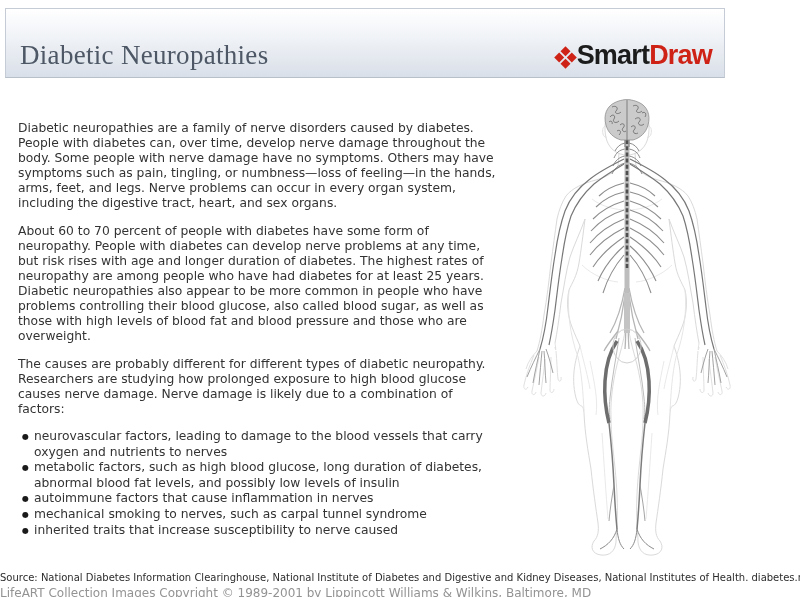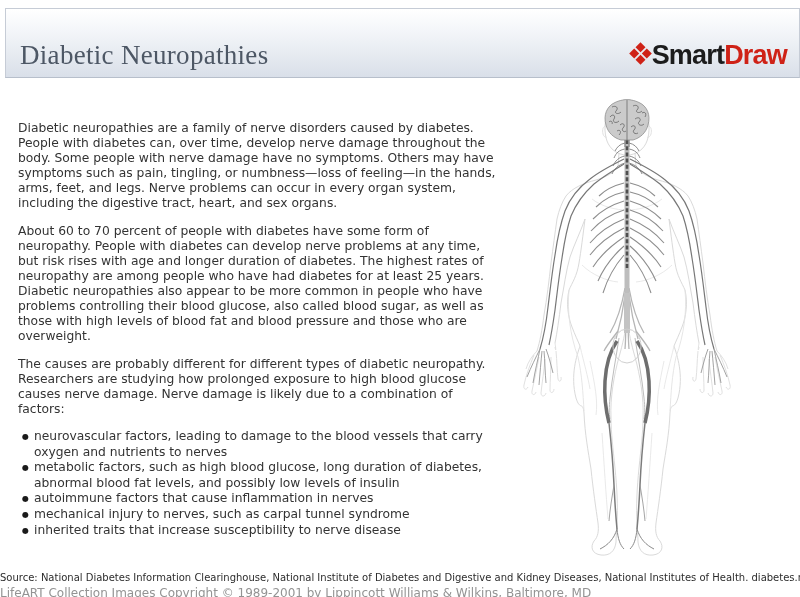--- a/index.html
+++ b/index.html
@@ -3,32 +3,32 @@
 <meta charset="utf-8">
 <style>
   html,body{margin:0;padding:0;}
   body{
     width:800px;height:597px;position:relative;overflow:hidden;
     background:#ffffff;
     font-family:"DejaVu Sans","Liberation Sans",sans-serif;
   }
   
   .header{
-    position:absolute;left:5px;top:8px;width:795px;height:70px;
+    position:absolute;left:5px;top:8px;width:720px;height:70px;
     box-sizing:border-box;
     border:1px solid #c6ccd6;border-bottom-color:#b7bfcb;
     background:linear-gradient(180deg,#ffffff 0%,#f5f7fa 28%,#e2e7ee 78%,#d9dfe9 100%);
     display:flex;justify-content:space-between;align-items:flex-end;
     padding:0 12px 8px 14px;
   }
   .page-title{
     font-family:"Liberation Serif","DejaVu Serif",serif;
     font-size:27px;color:#4d5765;letter-spacing:.3px;line-height:1;
   }
-  .logo{display:flex;align-items:flex-start;gap:0;line-height:1;}
+  .logo{display:flex;align-items:flex-end;gap:0;line-height:1;}
   .logo-text{
     font-family:"Liberation Sans","DejaVu Sans",sans-serif;
     font-weight:bold;font-size:27px;letter-spacing:-0.8px;
   }
   .logo-smart{color:#1c1c1c;}
   .logo-draw{color:#cf2217;}
   
   .text-col{
     position:absolute;left:18px;top:121px;width:478px;
     font-size:12.3px;line-height:15px;color:#333333;
@@ -69,22 +69,22 @@
 </div>
 
 <div class="text-col">
   <p>Diabetic neuropathies are a family of nerve disorders caused by diabetes. People with diabetes can, over time, develop nerve damage throughout the body. Some people with nerve damage have no symptoms. Others may have symptoms such as pain, tingling, or numbness—loss of feeling—in the hands, arms, feet, and legs. Nerve problems can occur in every organ system, including the digestive tract, heart, and sex organs.</p>
   <p>About 60 to 70 percent of people with diabetes have some form of neuropathy. People with diabetes can develop nerve problems at any time, but risk rises with age and longer duration of diabetes. The highest rates of neuropathy are among people who have had diabetes for at least 25 years. Diabetic neuropathies also appear to be more common in people who have problems controlling their blood glucose, also called blood sugar, as well as those with high levels of blood fat and blood pressure and those who are overweight.</p>
   <p class="intro-list">The causes are probably different for different types of diabetic neuropathy. Researchers are studying how prolonged exposure to high blood glucose causes nerve damage. Nerve damage is likely due to a combination of factors:</p>
   <ul class="factors">
     <li><span class="bullet">●</span><span>neurovascular factors, leading to damage to the blood vessels that carry oxygen and nutrients to nerves</span></li>
     <li><span class="bullet">●</span><span>metabolic factors, such as high blood glucose, long duration of diabetes, abnormal blood fat levels, and possibly low levels of insulin</span></li>
     <li><span class="bullet">●</span><span>autoimmune factors that cause inflammation in nerves</span></li>
-    <li><span class="bullet">●</span><span>mechanical injury to nerves, such as carpal tunnel syndrome</span></li>
-    <li><span class="bullet">●</span><span>inherited traits that increase susceptibility to nerve disease</span></li>
+    <li><span class="bullet">●</span><span>mechanical smoking to nerves, such as carpal tunnel syndrome</span></li>
+    <li><span class="bullet">●</span><span>inherited traits that increase susceptibility to nerve caused</span></li>
   </ul>
 </div>
 
 <div class="figure-wrap">
 <svg width="212" height="472" viewBox="0 0 212 472" fill="none">
   <defs>
     <g id="halfbody">
 
       <path d="M105,7 C98,7 92,10 87,18 C82,26 82,40 85,48 C88,56 95,62 105,62" stroke="#dadada" stroke-width="1" fill="none"></path>
 

